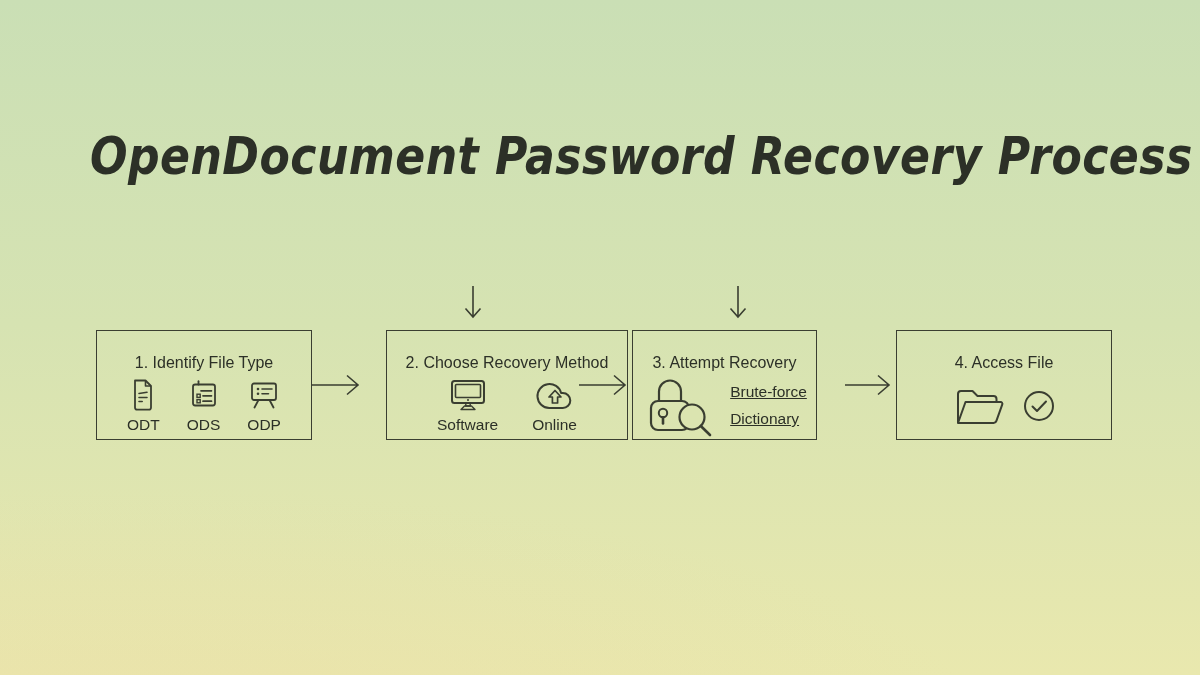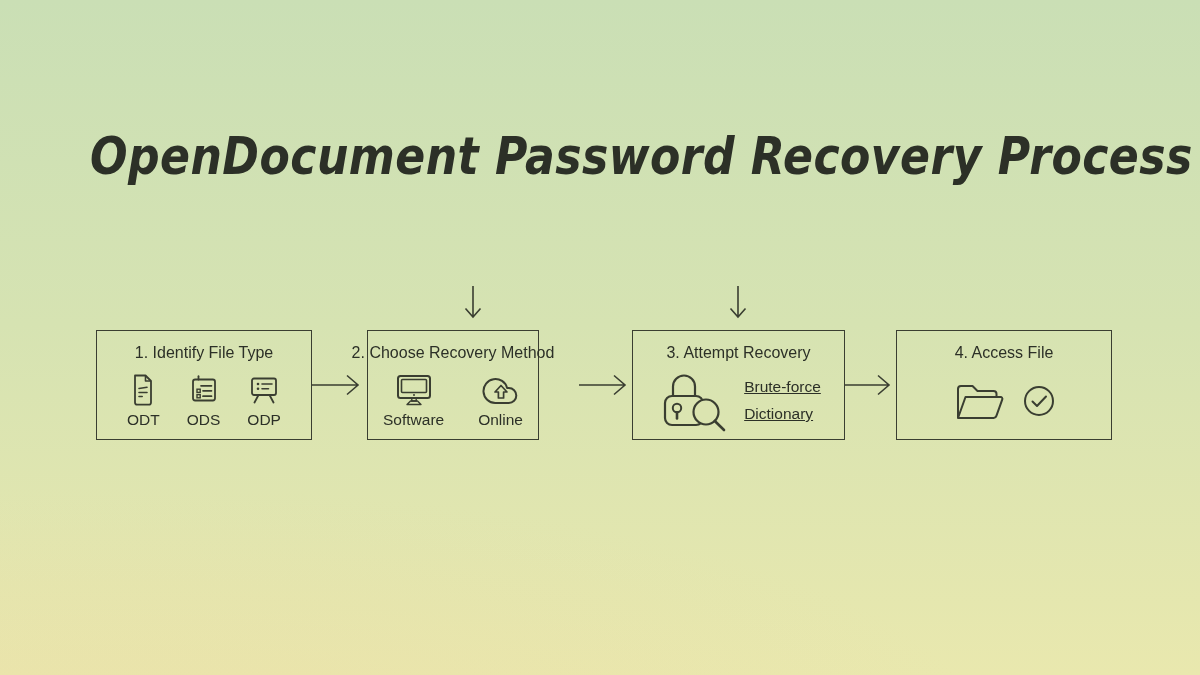--- a/index.html
+++ b/index.html
@@ -32,21 +32,21 @@
     position:absolute;
     top:330px;
     height:110px;
     border:1.5px solid var(--stroke);
     box-sizing:border-box;
     display:flex;
     flex-direction:column;
     align-items:center;
   }
   .box-title{
-    margin-top:13px;
+    margin-top:23px;
     font-size:16px;
     color:var(--text);
     white-space:nowrap;
   }
   .items-row{
     flex:1;
     display:flex;
     align-items:center;
     justify-content:center;
   }
@@ -125,21 +125,21 @@
           <circle cx="10" cy="11" r="1.3" fill="currentColor"></circle>
           <circle cx="10" cy="15.8" r="1.3" fill="currentColor"></circle>
           <path d="M14,11 H24 M14,15.8 H20.5" stroke="currentColor" stroke-width="1.6" stroke-linecap="round"></path>
           <path d="M10.5,22 L6.5,29.5 M21.5,22 L25.5,29.5" stroke="currentColor" stroke-width="1.8" stroke-linecap="round"></path>
         </svg>
         <div class="item-label">ODP</div>
       </div>
     </div>
   </div>
 
-  <div class="box" style="left:367px;width:172px;">
+  <div class="box" style="left:386px;width:242px;">
     <div class="box-title">2. Choose Recovery Method</div>
     <div class="items-row" style="gap:34px;">
       <div class="item">
         <svg class="icon" width="38" height="34" viewBox="0 0 38 34">
           <rect x="3" y="3" width="32" height="22" rx="2.5" fill="none" stroke="currentColor" stroke-width="2"></rect>
           <rect x="6.5" y="6.5" width="25" height="13" rx="1" fill="none" stroke="currentColor" stroke-width="1.6"></rect>
           <circle cx="19" cy="22" r="1" fill="currentColor"></circle>
           <path d="M16.8,25 h4.4 v3 h-4.4 z" fill="none" stroke="currentColor" stroke-width="1.4"></path>
           <path d="M12,31.5 H26 L22.5,28 h-7 Z" fill="none" stroke="currentColor" stroke-width="1.4" stroke-linejoin="round"></path>
         </svg>
@@ -148,21 +148,21 @@
       <div class="item">
         <svg class="icon" width="38" height="34" viewBox="0 0 38 34">
           <path d="M26.8,15 h-1.7 A12,12 0 1 0 13.2,30 H26.8 A7.5,7.5 0 0 0 26.8,15 Z" fill="none" stroke="currentColor" stroke-width="2" stroke-linejoin="round"></path>
           <path d="M19,12.5 L25,19 h-3.4 v6 h-5.2 v-6 H13 Z" fill="none" stroke="currentColor" stroke-width="1.7" stroke-linejoin="round"></path>
         </svg>
         <div class="item-label">Online</div>
       </div>
     </div>
   </div>
 
-  <div class="box" style="left:632px;width:213px;">
+  <div class="box" style="left:632px;width:185px;">
     <div class="box-title">3. Attempt Recovery</div>
     <div class="items-row">
       <svg class="icon" width="74" height="62" viewBox="0 0 74 62">
         <path d="M17,26 V16.5 a11,11 0 0 1 22,0 V26" fill="none" stroke="currentColor" stroke-width="2.2"></path>
         <rect x="9" y="26" width="38" height="29" rx="7" fill="none" stroke="currentColor" stroke-width="2.2"></rect>
         <circle cx="21" cy="38" r="4.2" fill="none" stroke="currentColor" stroke-width="2"></circle>
         <path d="M21,42.2 V48.5" stroke="currentColor" stroke-width="2.6" stroke-linecap="round"></path>
         <circle cx="50" cy="42" r="12.5" fill="#dbe4b0" stroke="currentColor" stroke-width="2.2"></circle>
         <path d="M58.8,51 L68,60" stroke="currentColor" stroke-width="2.6" stroke-linecap="round"></path>
       </svg>

